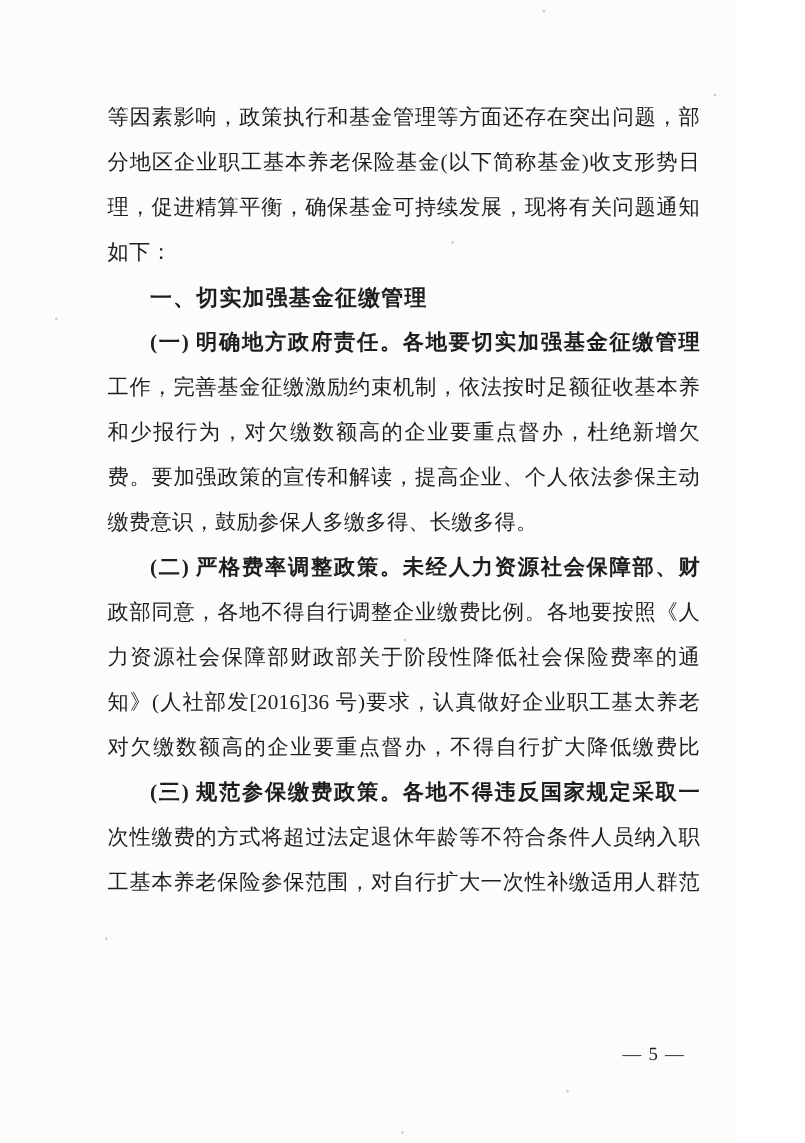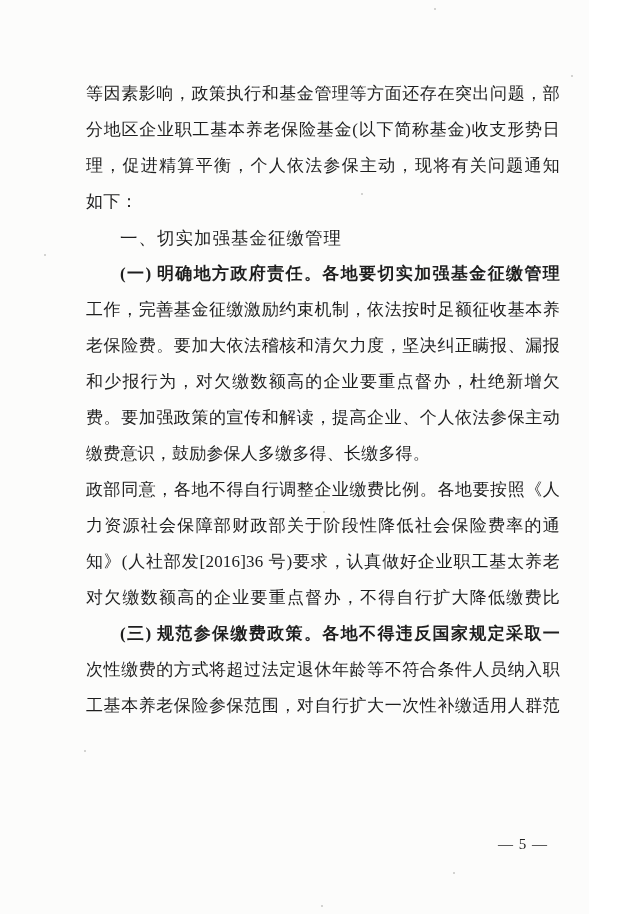--- a/index.html
+++ b/index.html
@@ -33,21 +33,21 @@
   .line.last {
     text-align: left;
     text-align-last: left;
   }
   .line.indent {
     text-indent: 34px;
     font-weight: bold;
   }
   .line.heading {
     font-family: "Liberation Sans", "DejaVu Sans", sans-serif;
-    font-weight: normal;
+    font-weight: bold;
     font-size: 17.5px;
     letter-spacing: 1px;
     text-align: center;
   }
   .page-number {
     position: absolute;
     left: 86px;
     top: 836px;
     width: 474px;
     box-sizing: border-box;
@@ -66,29 +66,29 @@
   }
 </style>
 </head>
 <body>
 
 <div class="paper">
 
   <div class="text-block">
       <div class="line">等因素影响，政策执行和基金管理等方面还存在突出问题，部</div>
       <div class="line">分地区企业职工基本养老保险基金(以下简称基金)收支形势日</div>
-      <div class="line">理，促进精算平衡，个人依法参保主动，现将有关问题通知</div>
+      <div class="line">理，促进精算平衡，确保基金可持续发展，现将有关问题通知</div>
       <div class="line last">如下：</div>
       <div class="line indent heading last">一、切实加强基金征缴管理</div>
       <div class="line indent">(一) 明确地方政府责任。各地要切实加强基金征缴管理</div>
       <div class="line">工作，完善基金征缴激励约束机制，依法按时足额征收基本养</div>
-      <div class="line">老保险费。要加大依法稽核和清欠力度，坚决纠正瞒报、漏报</div>
       <div class="line">和少报行为，对欠缴数额高的企业要重点督办，杜绝新增欠</div>
       <div class="line">费。要加强政策的宣传和解读，提高企业、个人依法参保主动</div>
       <div class="line last">缴费意识，鼓励参保人多缴多得、长缴多得。</div>
+      <div class="line indent">(二) 严格费率调整政策。未经人力资源社会保障部、财</div>
       <div class="line">政部同意，各地不得自行调整企业缴费比例。各地要按照《人</div>
       <div class="line">力资源社会保障部财政部关于阶段性降低社会保险费率的通</div>
       <div class="line">知》(人社部发[2016]36 号)要求，认真做好企业职工基太养老</div>
       <div class="line">对欠缴数额高的企业要重点督办，不得自行扩大降低缴费比</div>
       <div class="line indent">(三) 规范参保缴费政策。各地不得违反国家规定采取一</div>
       <div class="line">次性缴费的方式将超过法定退休年龄等不符合条件人员纳入职</div>
       <div class="line">工基本养老保险参保范围，对自行扩大一次性补缴适用人群范</div>
     </div>
 
   <div class="page-number">— 5 —</div>

